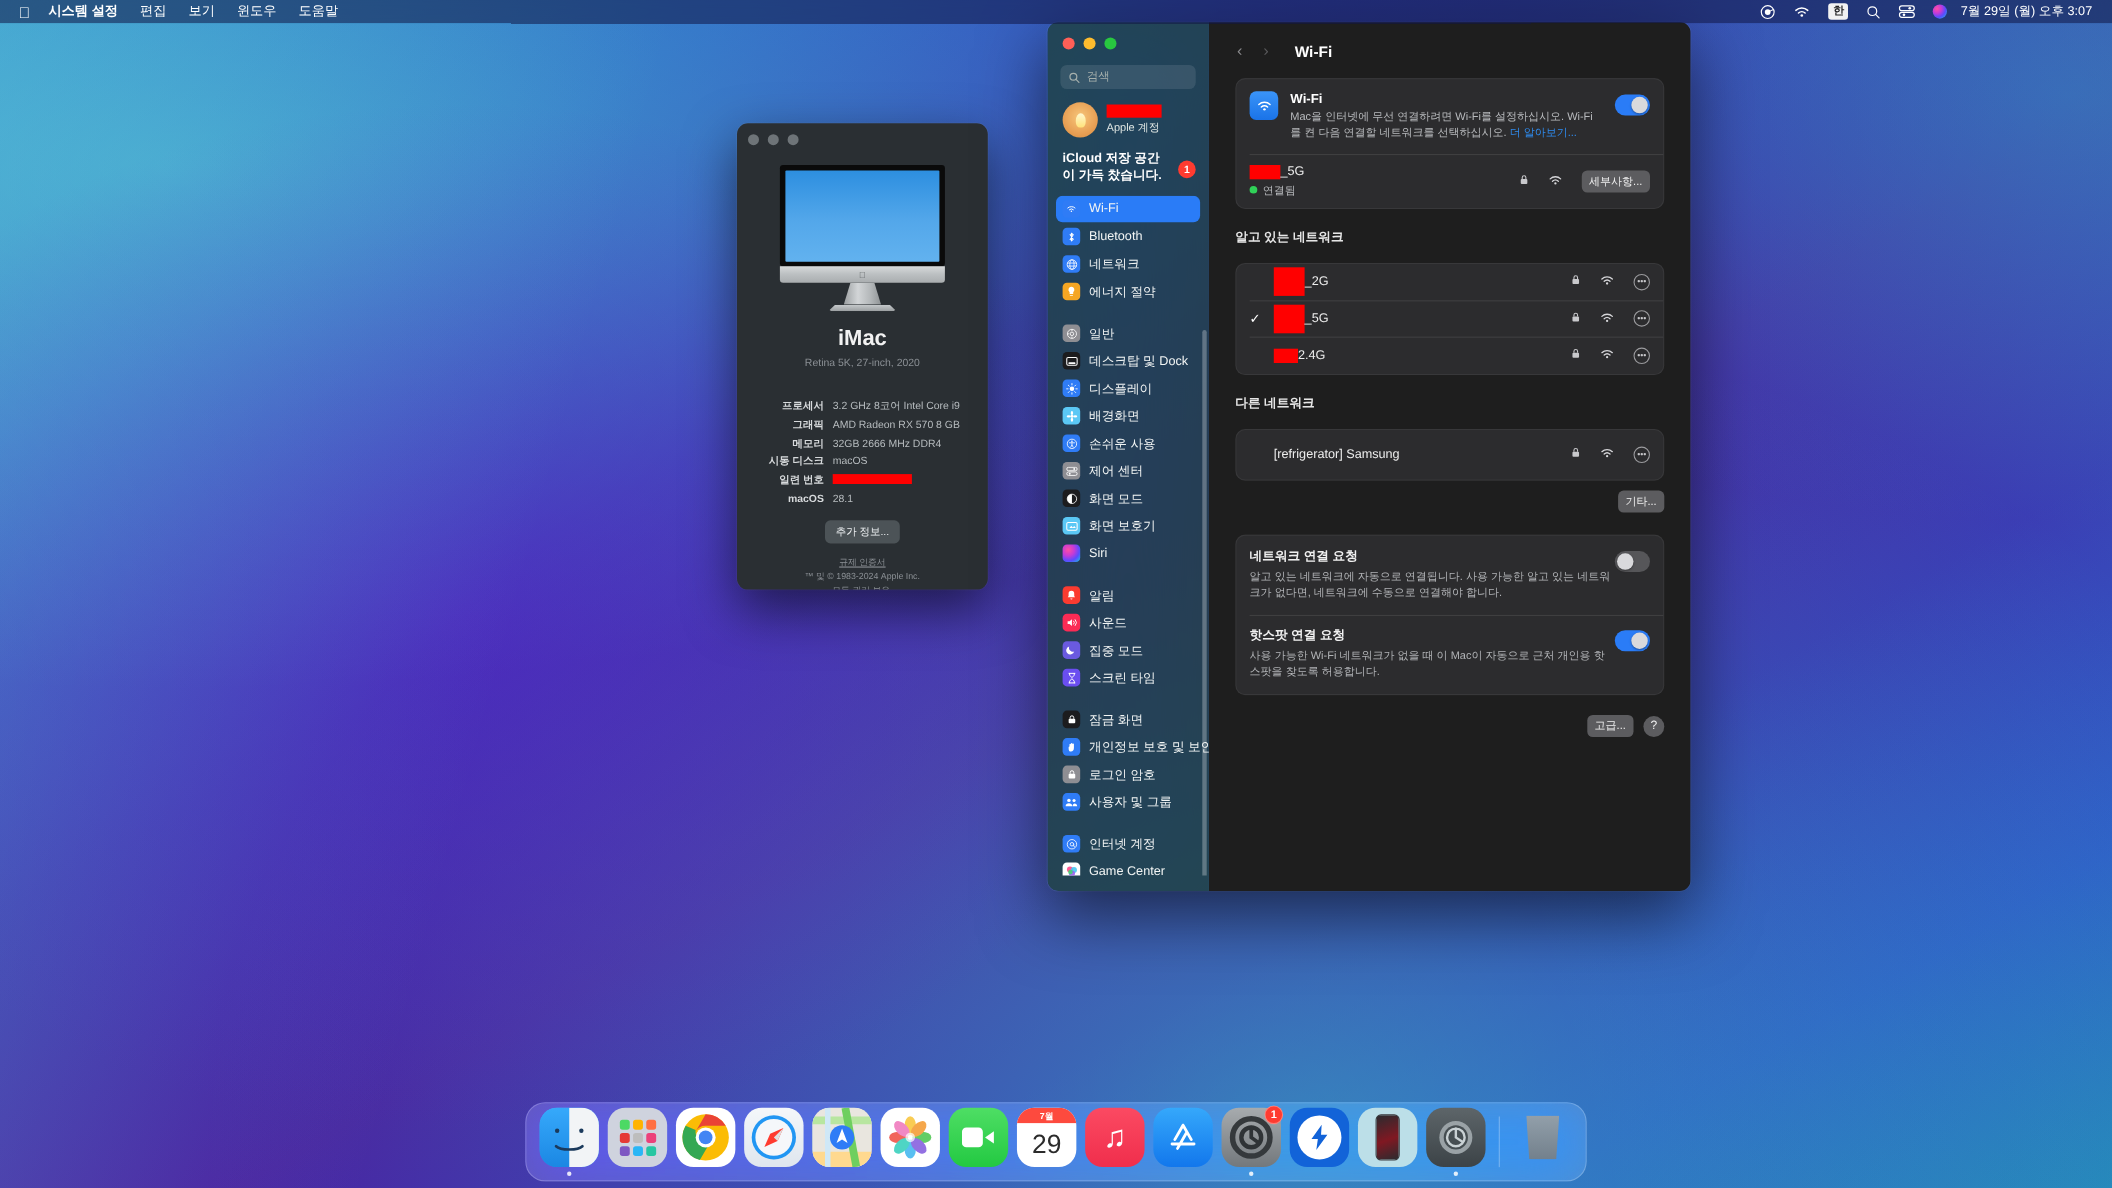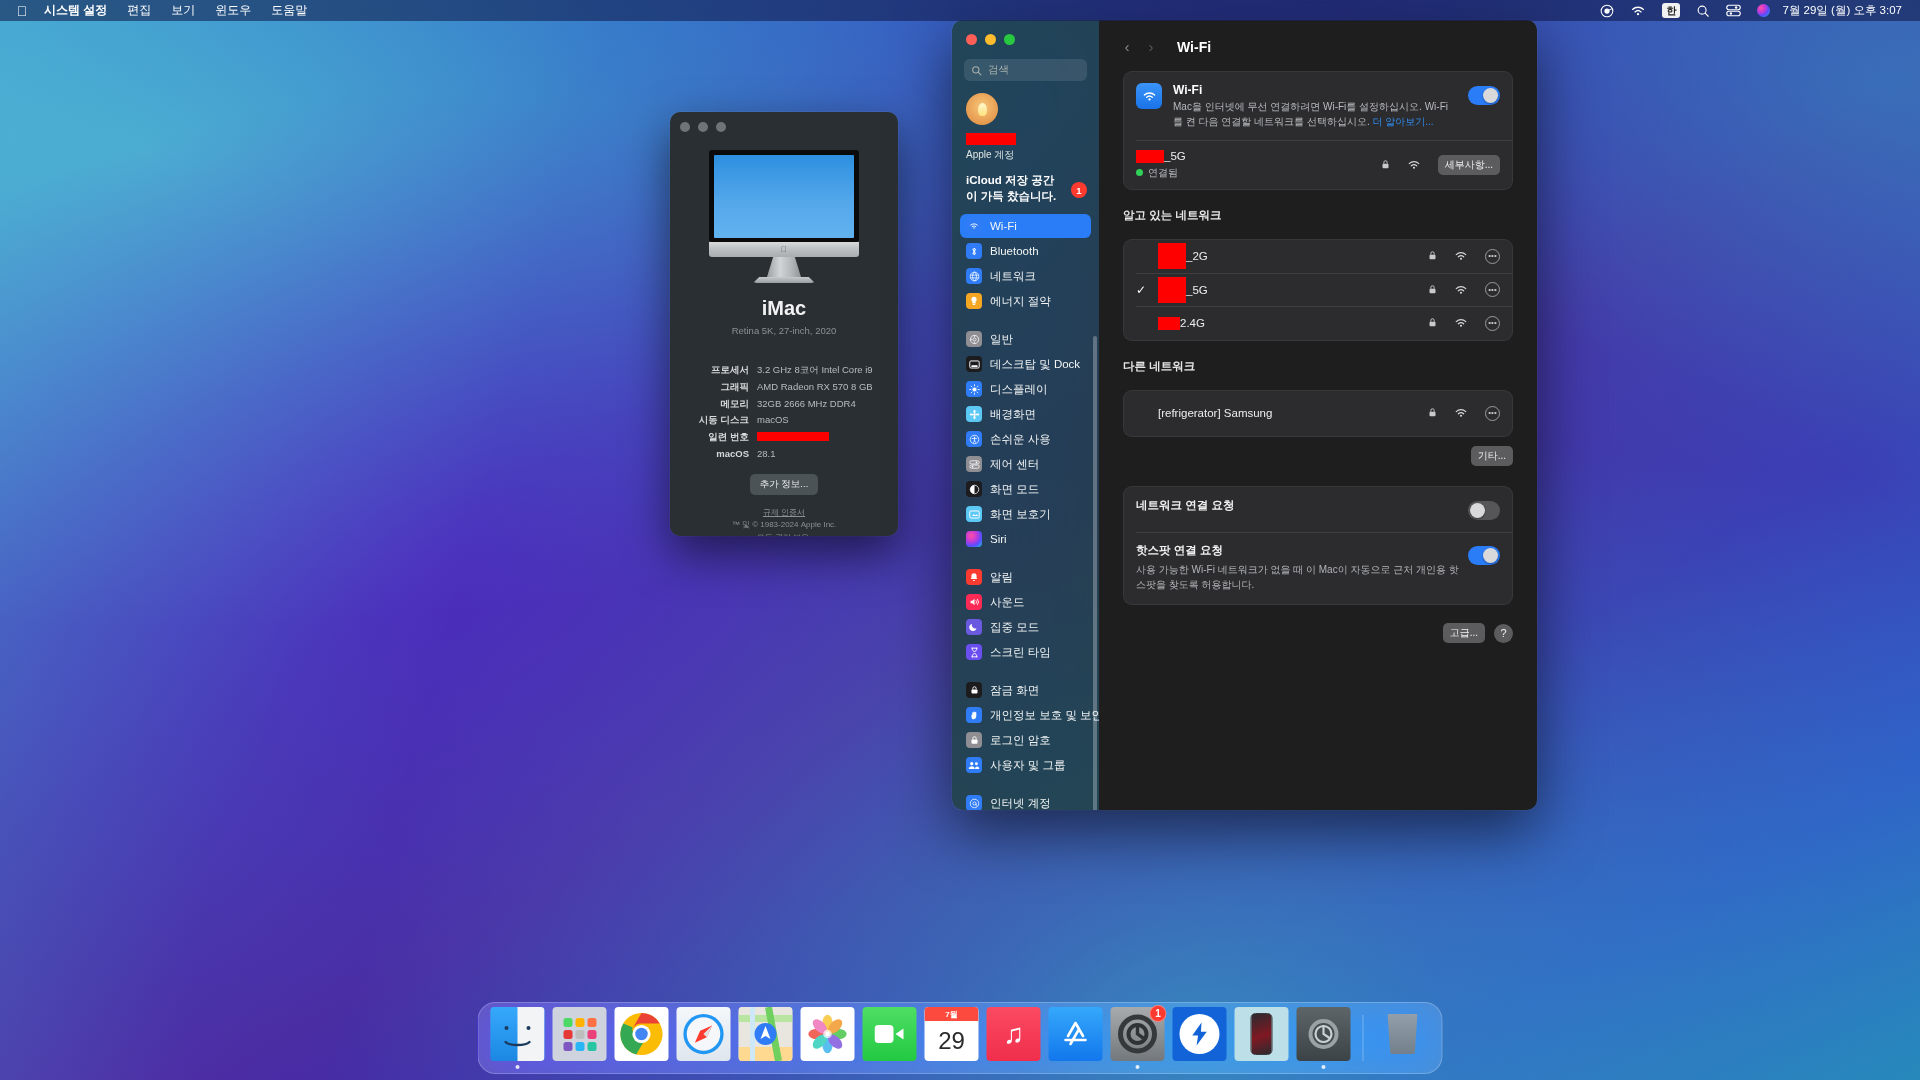--- a/index.html
+++ b/index.html
@@ -124,21 +124,21 @@
   }
   .sp-traffic { display:flex; gap:8px; padding:14px 0 0 14px; }
   .sp-traffic i { width:11px; height:11px; border-radius:50%; display:block; }
   .tl-red{background:#ff5f57;} .tl-yel{background:#febc2e;} .tl-grn{background:#28c840;}
   .sp-search {
     margin:14px 12px 0 12px; height:22px; border-radius:6px;
     background:rgba(255,255,255,0.10);
     display:flex; align-items:center; gap:6px; padding:0 7px;
   }
   .sp-search span.ph { color:#a6b0ac; font-size:10.5px; }
-  .sp-account { display:flex; align-items:flex-start; gap:8px; padding:12px 12px 0 14px;flex-direction:column; }
+  .sp-account { display:flex; align-items:center; gap:8px; padding:12px 12px 0 14px; }
   .sp-avatar {
     width:32px; height:32px; border-radius:50%; flex:none;
     background:radial-gradient(circle at 50% 42%, #f7c67a 0%, #e8a055 60%, #d98b3e 100%);
     display:flex; align-items:center; justify-content:center;
   }
   .sp-avatar .bulb {
     width:9px; height:13px; border-radius:50% 50% 40% 40%;
     background:linear-gradient(180deg,#fff7cf 0%, #ffe27a 100%);
   }
   .sp-acc-txt { line-height:1.3; }
@@ -247,21 +247,21 @@
   
   .dock {
     position:absolute; left:50%; transform:translateX(-50%); bottom:6px;
     height:72px; padding:0 10px; border-radius:18px; z-index:50;
     background:rgba(255,255,255,0.16);
     border:0.5px solid rgba(255,255,255,0.22);
     backdrop-filter:blur(26px) saturate(160%);
     display:flex; align-items:center; gap:4px;
   }
   .dock-item { position:relative; width:58px; display:flex; flex-direction:column; align-items:center; }
-  .dock-icon { width:54px; height:54px; border-radius:4px; position:relative; overflow:hidden; }
+  .dock-icon { width:54px; height:54px; border-radius:16px; position:relative; overflow:hidden; }
   .dock-dot { width:4px; height:4px; border-radius:50%; background:rgba(255,255,255,0.85); margin-top:4px; }
   .dock-dot.hidden { background:transparent; }
   .dock-sep { width:1px; height:46px; background:rgba(255,255,255,0.30); margin:0 6px; }
   .dock-badge {
     position:absolute; top:-2px; right:0px; min-width:17px; height:17px;
     border-radius:9px; background:#ff3b30; color:#fff; font-size:10px; font-weight:bold;
     display:flex; align-items:center; justify-content:center; z-index:3;
     border:1.5px solid rgba(255,255,255,0.35);
   }
 
@@ -822,20 +822,21 @@
       </div>
 
       <div class="right-btn-wrap">
         <button class="btn-grey">기타...</button>
       </div>
 
       <div class="card" style="margin-top:20px">
         <div class="pref-block">
           <div class="tx">
             <div class="pref-t">네트워크 연결 요청</div>
+            <div class="pref-d">알고 있는 네트워크에 자동으로 연결됩니다. 사용 가능한 알고 있는 네트워크가 없다면, 네트워크에 수동으로 연결해야 합니다.</div>
           </div>
           <div class="toggle">
               <i></i>
             </div>
         </div>
 
         <div class="divider"></div>
 
         <div class="pref-block">
           <div class="tx">

